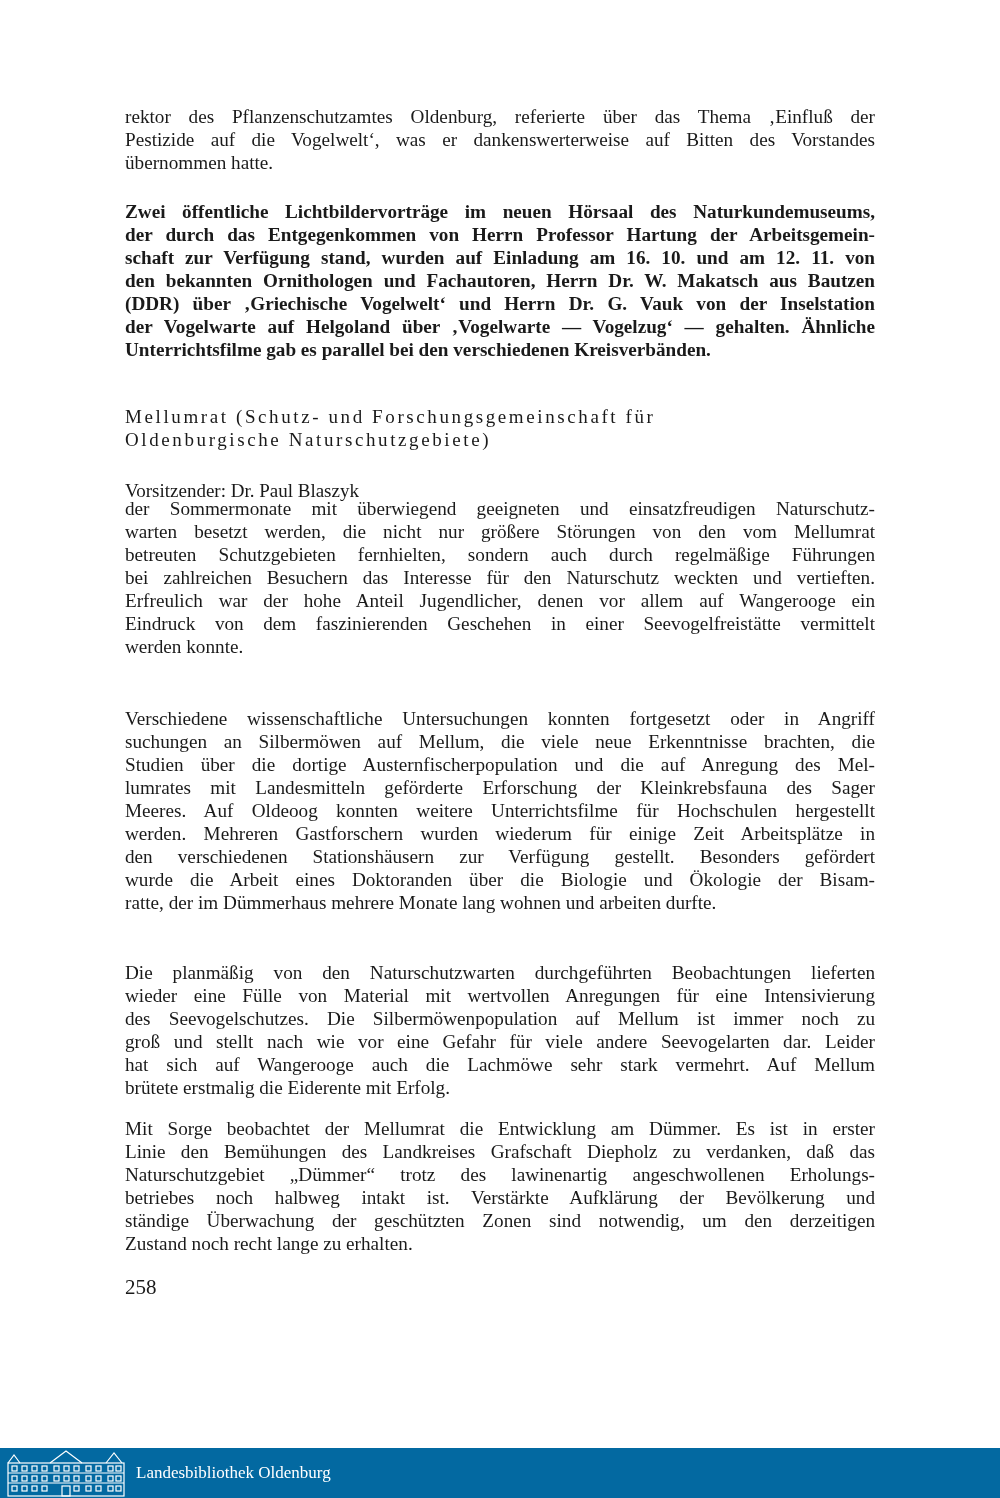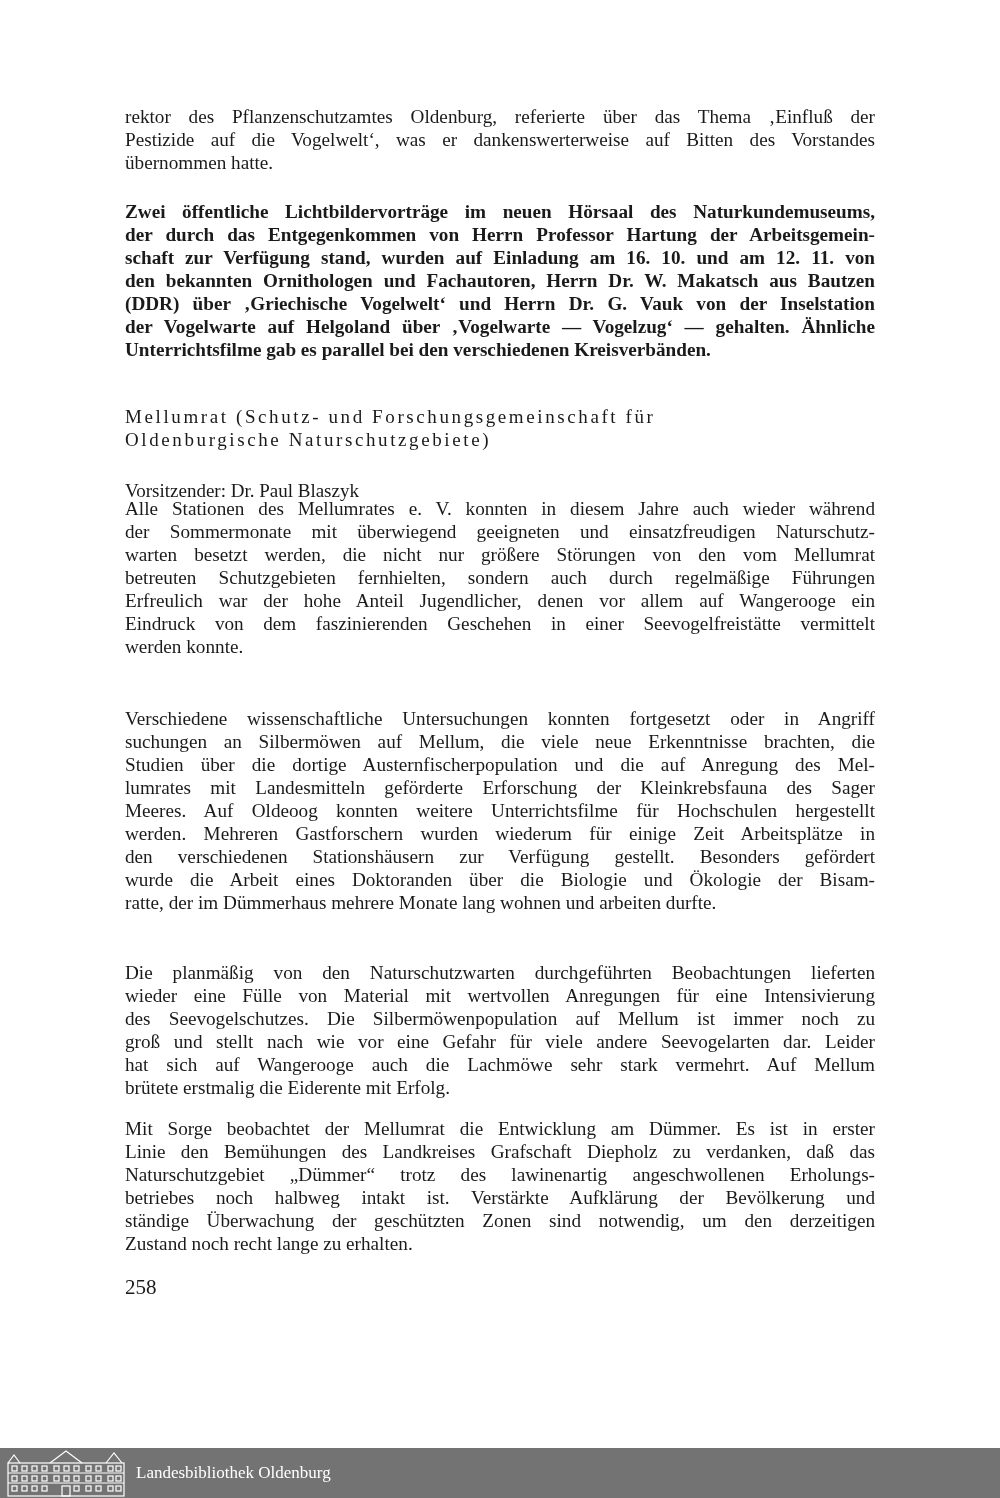--- a/index.html
+++ b/index.html
@@ -14,21 +14,21 @@
   }
   .para .ln { display: block; text-align: justify; text-align-last: justify; white-space: nowrap; }
   .para .ln.last { text-align-last: left; }
   .block { position: absolute; left: 0; width: 750px; }
   .heading {
     font-size: 19px; line-height: 23px; letter-spacing: 2.6px; margin: 0;
   }
   .subheading { font-size: 19px; line-height: 23px; margin: 0; }
   .pageno { position: absolute; left: 0; font-size: 21px; }
   .footer {
-    position: absolute; left: 0; top: 1448px; width: 1000px; height: 50px; background: #737373;
+    position: absolute; left: 0; top: 1448px; width: 1000px; height: 50px; background: #0369a1;
     display: flex; align-items: center;
   }
   .footer .logo { width: 120px; height: 48px; margin-left: 6px; }
   .footer .label { color: #ffffff; font-size: 17px; margin-left: 10px; font-family: "Liberation Serif", serif; }
 </style>
 </head>
 <body>
 
 <div class="page">
 
@@ -56,24 +56,24 @@
     <p class="heading">Mellumrat (Schutz- und Forschungsgemeinschaft für</p>
     <p class="heading">Oldenburgische Naturschutzgebiete)</p>
   </div>
 
   <div class="block" style="top:352px;margin-top:22px;">
     <p class="subheading">Vorsitzender: Dr. Paul Blaszyk</p>
   </div>
 
   <div class="block" style="top:392px;">
     <p class="para">
-      <span class="ln">Alle Stationen des Mellumrates e. V. konnten in diesem Jahre auch wieder während</span>
       <span class="ln">der Sommermonate mit überwiegend geeigneten und einsatzfreudigen Naturschutz-</span>
       <span class="ln">warten besetzt werden, die nicht nur größere Störungen von den vom Mellumrat</span>
       <span class="ln">betreuten Schutzgebieten fernhielten, sondern auch durch regelmäßige Führungen</span>
+      <span class="ln">bei zahlreichen Besuchern das Interesse für den Naturschutz weckten und vertieften.</span>
       <span class="ln">Erfreulich war der hohe Anteil Jugendlicher, denen vor allem auf Wangerooge ein</span>
       <span class="ln">Eindruck von dem faszinierenden Geschehen in einer Seevogelfreistätte vermittelt</span>
       <span class="ln last">werden konnte.</span>
     </p>
   </div>
 
   <div class="block" style="top:602px;">
     <p class="para">
       <span class="ln">Verschiedene wissenschaftliche Untersuchungen konnten fortgesetzt oder in Angriff</span>
       <span class="ln">suchungen an Silbermöwen auf Mellum, die viele neue Erkenntnisse brachten, die</span>

